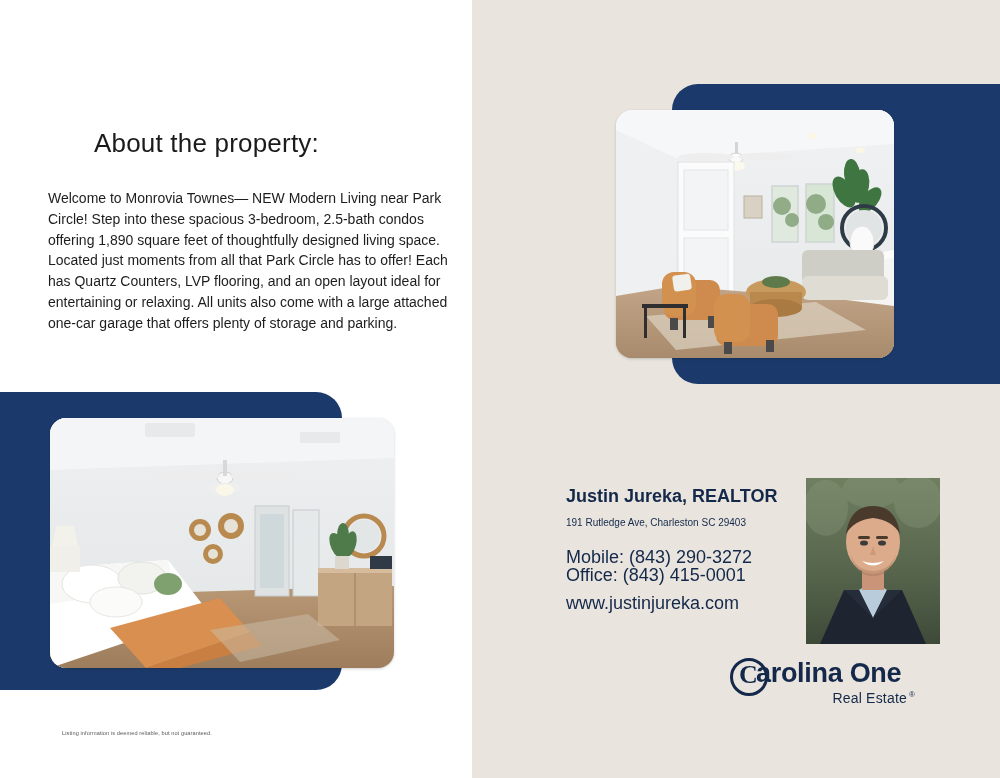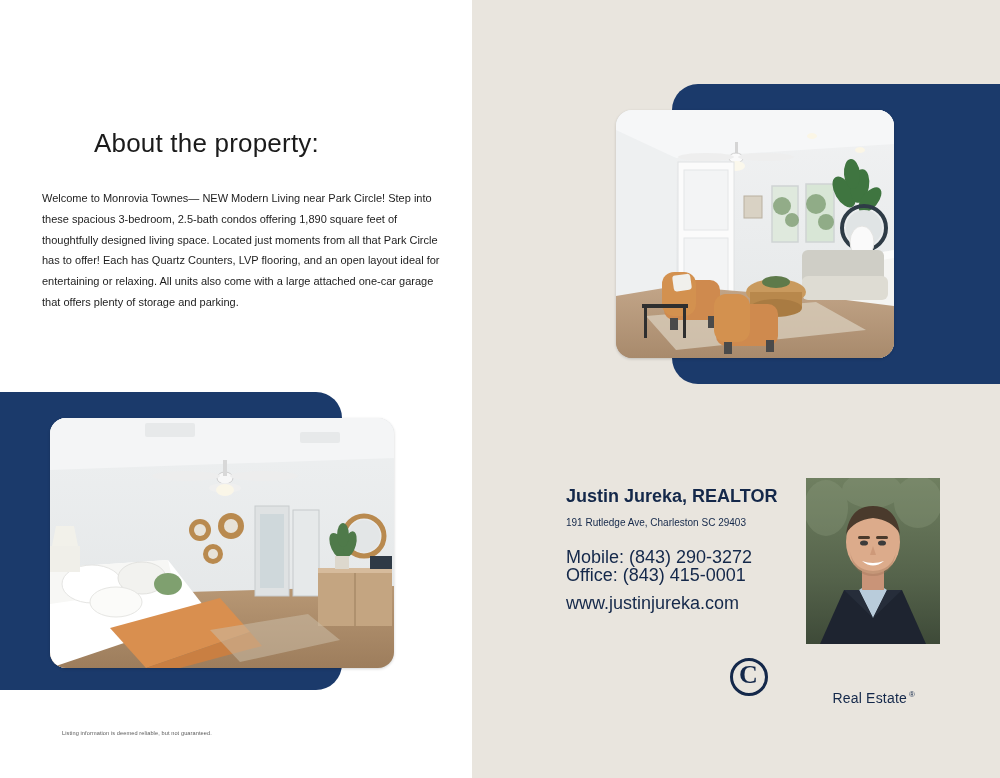--- a/index.html
+++ b/index.html
@@ -33,24 +33,24 @@
     position: absolute;
     left: 94px;
     top: 128px;
     font-size: 26px;
     font-weight: 400;
     color: #1b1b1b;
     letter-spacing: 0.2px;
   }
   .about-body {
     position: absolute;
-    left: 42px;
+    left: 48px;
     top: 188px;
     width: 412px;
-    font-size: 11px;
+    font-size: 14px;
     line-height: 20.8px;
     color: #1d1d1d;
   }
   
   .navy-bedroom {
     position: absolute;
     left: 0;
     top: 392px;
     width: 342px;
     height: 298px;
@@ -417,17 +417,18 @@
       <path d="M67 68 L64 77 L70 77 Z" fill="#c89272" opacity="0.7"></path>
       <path d="M56 83 Q67 92 78 83 Q67 87 56 83 Z" fill="#ffffff"></path>
 
       <path d="M44 74 Q48 98 67 98 Q86 98 90 74 Q86 92 67 93 Q48 92 44 74 Z" fill="#9c7356" opacity="0.35"></path>
     </svg>
   </div>
 
   <div class="logo">
     <div class="logo-c"></div>
     <div class="logo-c-inner">C</div>
+    <div class="logo-main">arolina One</div>
     <div class="logo-sub">Real Estate</div>
     <div class="logo-reg">®</div>
   </div>
 
 </div>
 
 </body></html>

